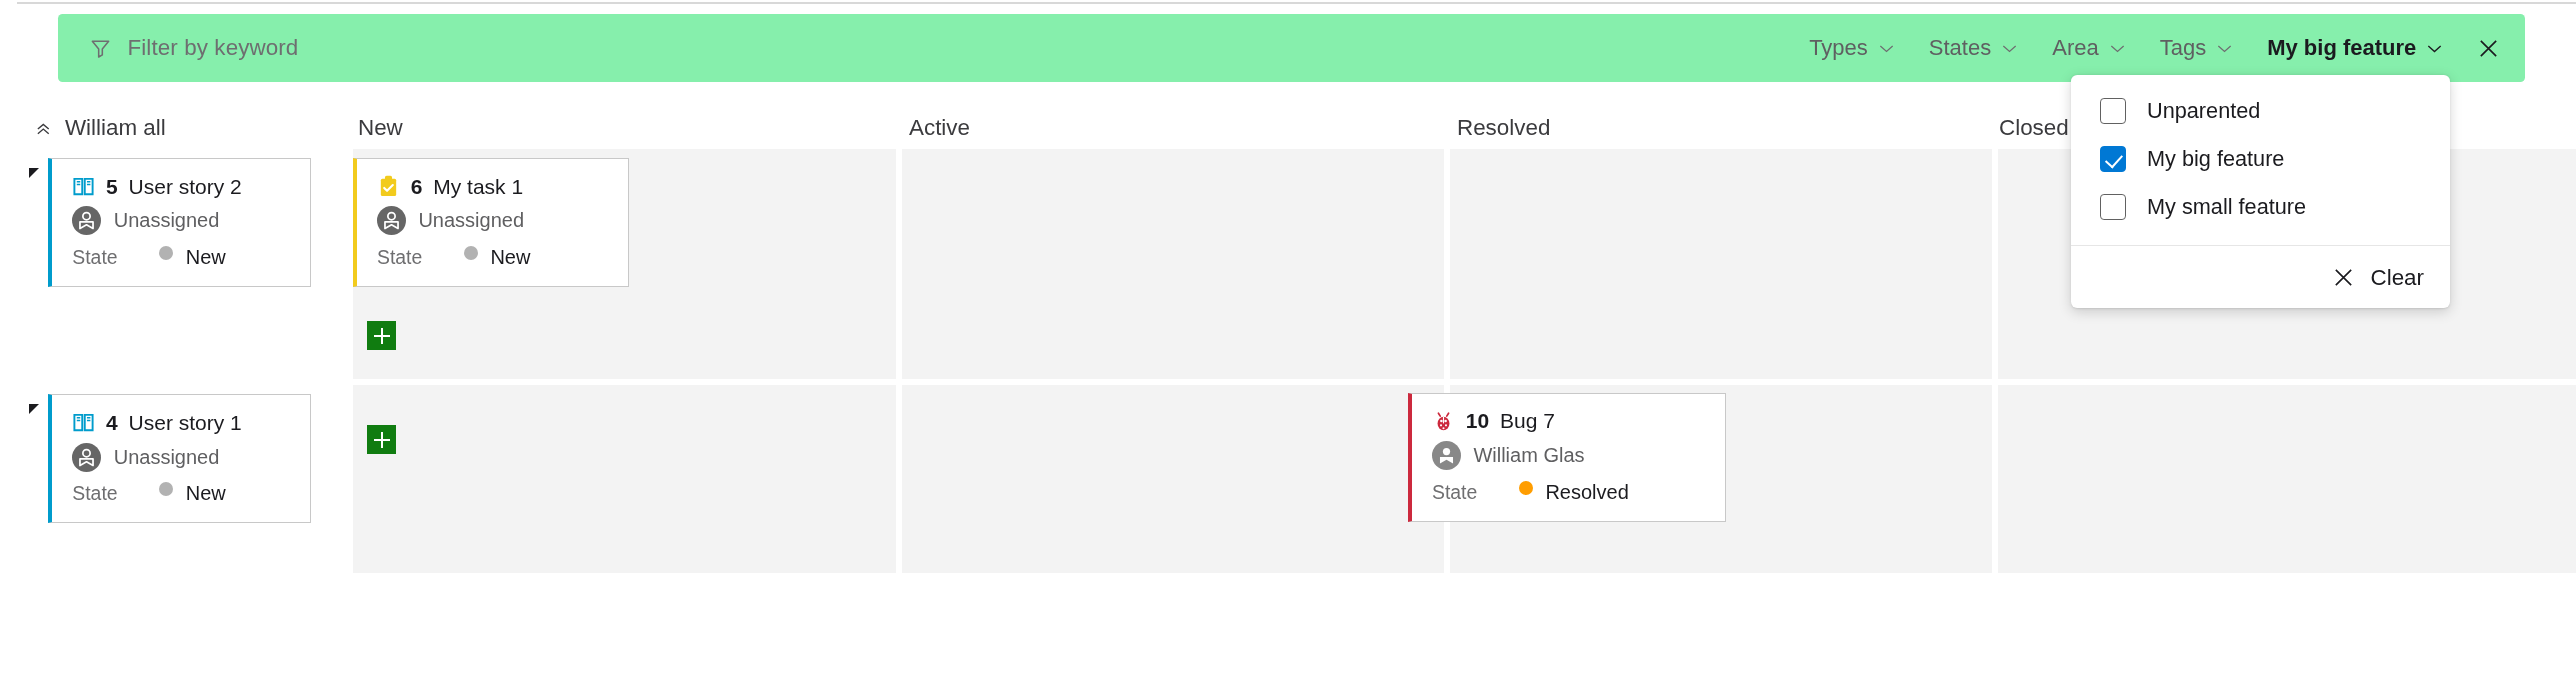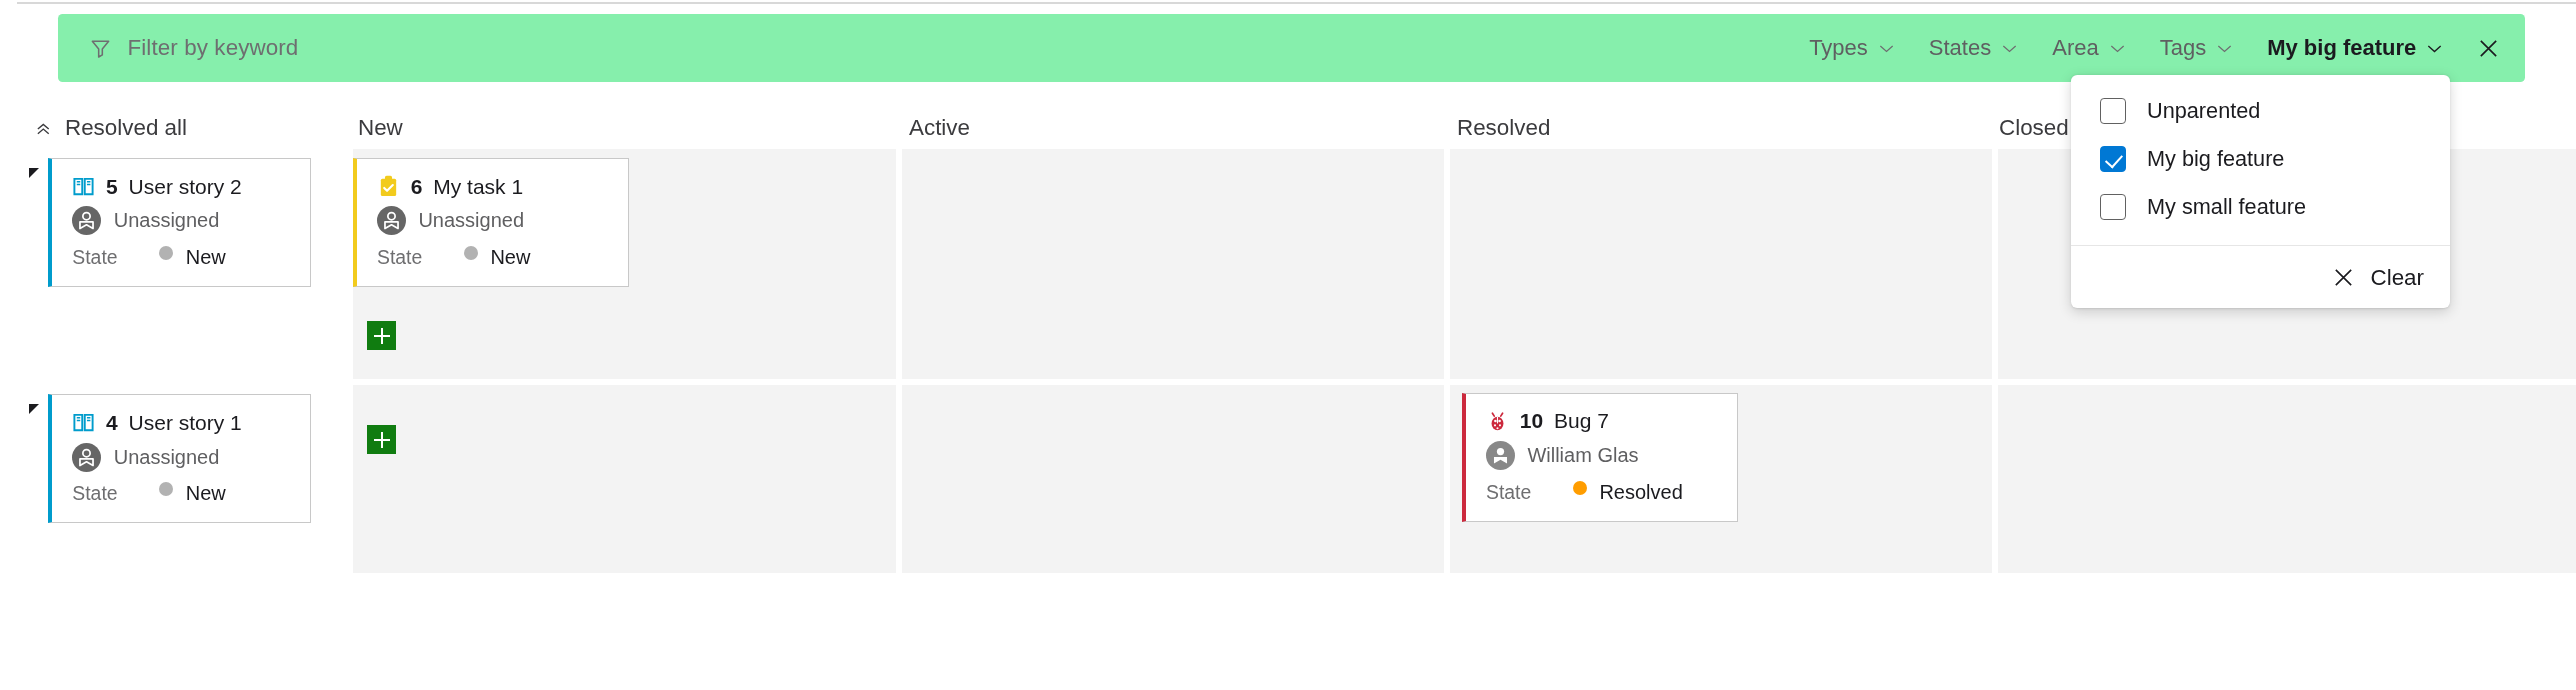--- a/index.html
+++ b/index.html
@@ -261,21 +261,21 @@
     </div>
   </div>
 
   <div class="board">
 
     <div class="collapse-all">
       <svg class="dblchev" viewBox="0 0 24 24" fill="none" stroke="#3b3b3e" stroke-width="1.8">
         <path d="M5 13l7-6 7 6"></path>
           <path d="M5 19l7-6 7 6"></path>
       </svg>
-      <span class="collapse-label">Resolved all</span>
+      <span class="collapse-label">William all</span>
     </div>
 
     <div class="col-headers">
       <div class="col-header" style="left:358px">New</div>
       <div class="col-header" style="left:909px">Active</div>
       <div class="col-header" style="left:1457px">Resolved</div>
       <div class="col-header" style="left:1999px">Closed</div>
     </div>
 
     <div class="grid">
@@ -379,21 +379,21 @@
               </div>
               <div class="state-row">
                 <span class="state-label">State</span>
                 <span class="state-dot"></span>
                 <span class="state-value">New</span>
               </div>
             </div>
           </div>
         </div>
 
-        <div class="card bug" style="position:absolute; left:1462px; top:7.7px; width:276px">
+        <div class="card bug" style="position:absolute; left:1408px; top:7.7px; width:318px">
           <div class="card-inner">
             <div class="card-title-row">
               <svg class="wi-icon" viewBox="0 0 24 24">
                 <ellipse cx="12" cy="14" rx="6.2" ry="7" fill="#cc293d"></ellipse>
                 <path d="M12 7.2V14" stroke="#fff" stroke-width="1.2"></path>
                 <path d="M8.6 6.4 6.7 3.4M15.4 6.4l1.9-3" stroke="#cc293d" stroke-width="1.8" stroke-linecap="round"></path>
                 <circle cx="9.8" cy="11.4" r="1.35" fill="#fff"></circle>
                 <circle cx="14.2" cy="11.4" r="1.35" fill="#fff"></circle>
                 <circle cx="9.4" cy="16" r="1.1" fill="#fff"></circle>
                 <circle cx="14.6" cy="16" r="1.1" fill="#fff"></circle>

